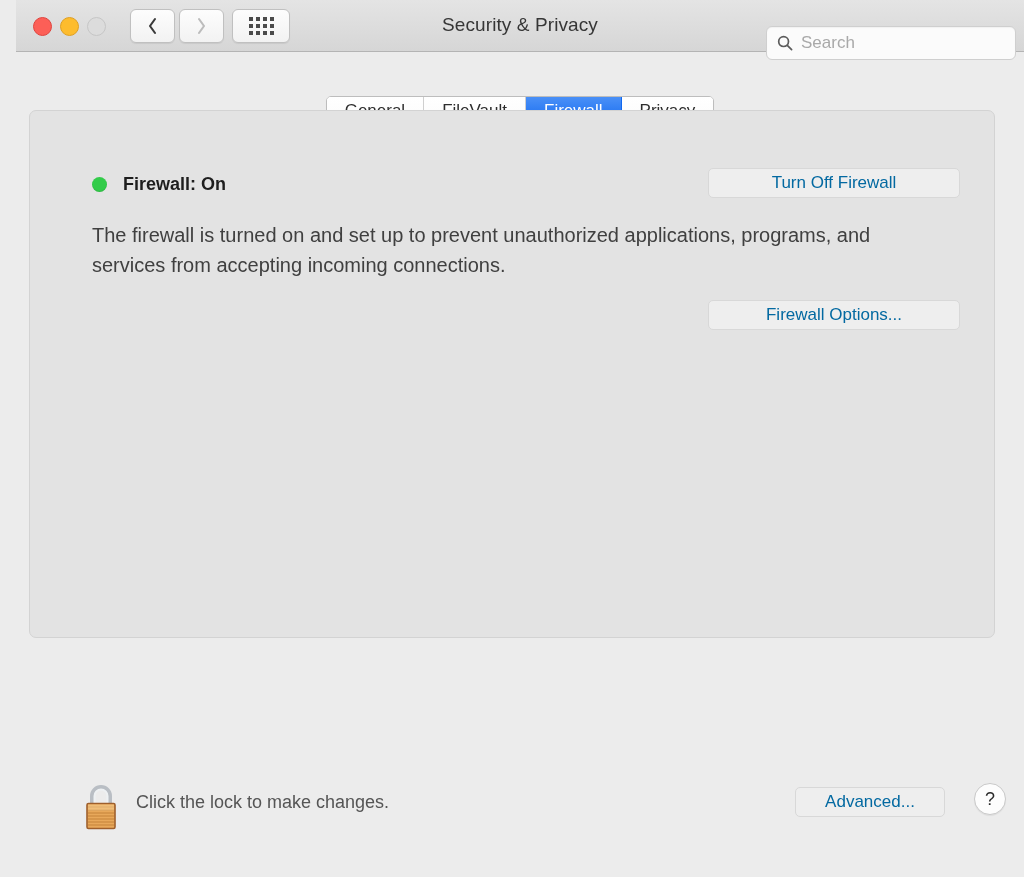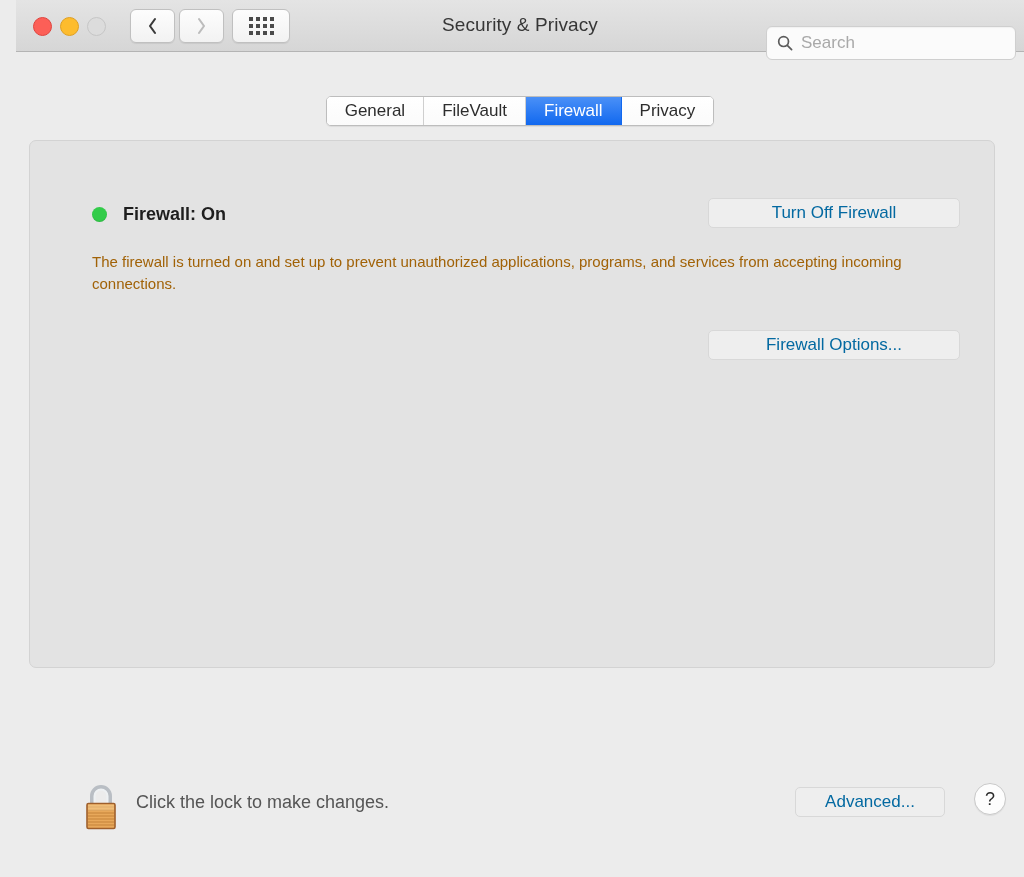--- a/index.html
+++ b/index.html
@@ -183,21 +183,20 @@
   
   .panel {
     position: absolute;
     left: 29px;
     top: 110px;
     width: 966px;
     height: 528px;
     background: #e3e3e3;
     border: 1px solid #d3d3d3;
     border-radius: 7px;
-    margin-top: 30px;
   }
 
   .status-row {
     position: absolute;
     left: 62px;
     top: 56px;
     right: 22px;
     height: 34px;
     display: flex;
     align-items: center;
@@ -237,23 +236,23 @@
     right: 34px;
     top: 57px;
     width: 252px;
   }
 
   .description {
     position: absolute;
     left: 62px;
     top: 110px;
     width: 830px;
-    font-size: 15px;
+    font-size: 20px;
     line-height: 1.48;
-    color: #a16207;
+    color: #404040;
   }
 
   .btn-options {
     position: absolute;
     right: 34px;
     top: 189px;
     width: 252px;
   }
 
   

